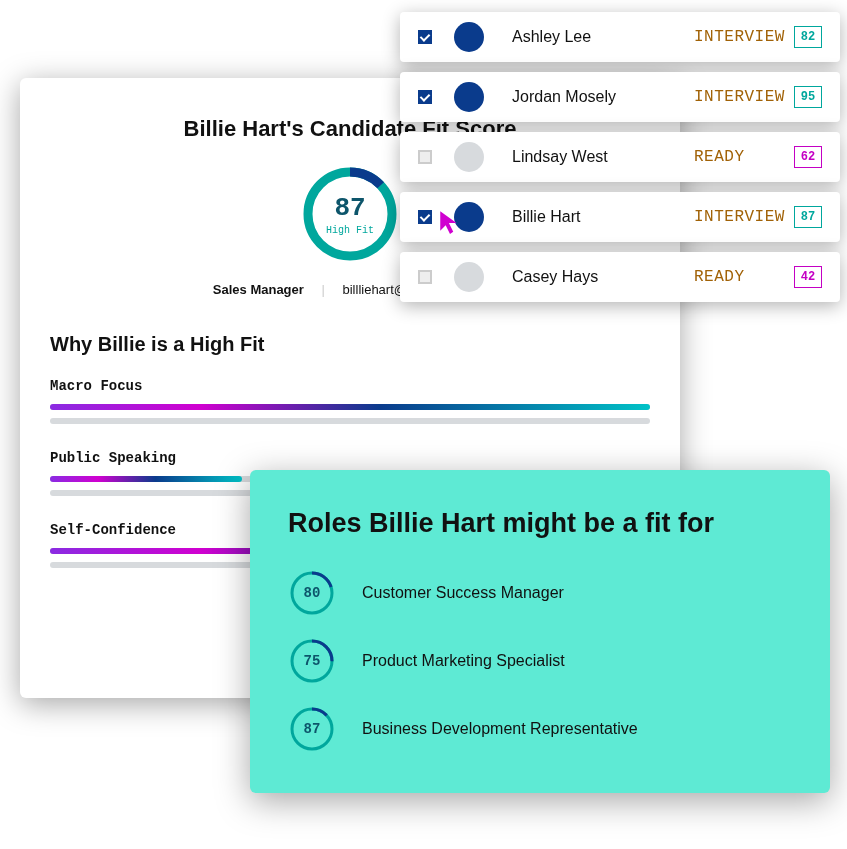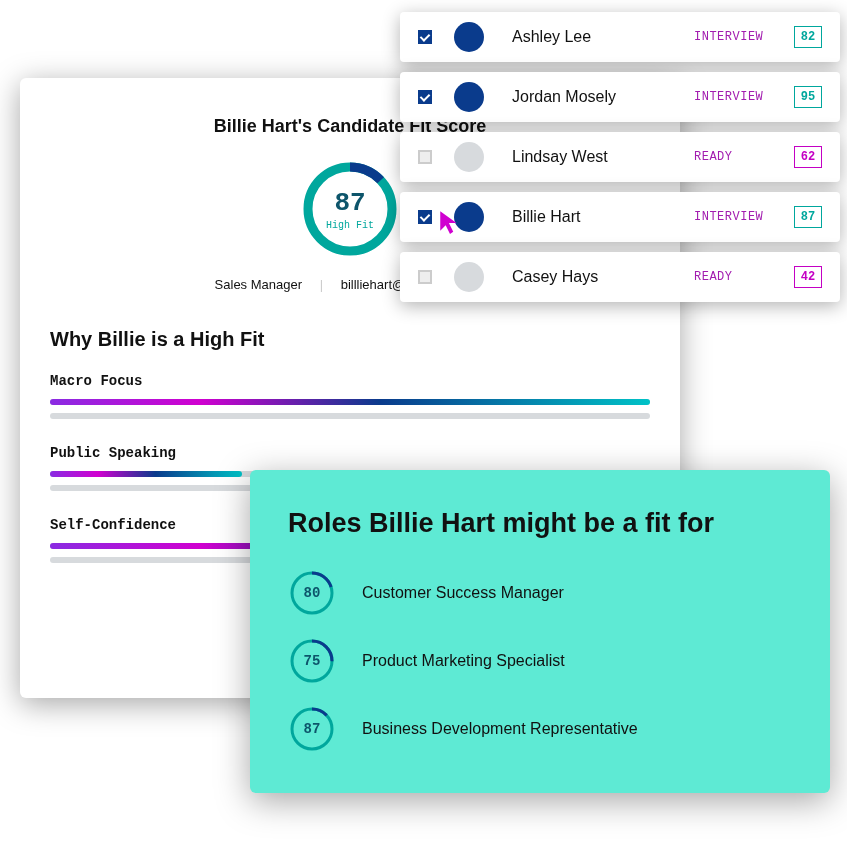--- a/index.html
+++ b/index.html
@@ -19,21 +19,21 @@
     top: 78px;
     width: 660px;
     height: 620px;
     background: #fff;
     border-radius: 6px;
     box-shadow: 0 6px 30px rgba(0,0,0,.35);
     padding: 30px 30px 20px 30px;
   }
   .profile-title {
     text-align: center;
-    font-size: 18px;
+    font-size: 22px;
     font-weight: 700;
     color: #111;
     margin-top: 8px;
   }
   .score-badge {
     margin: 22px auto 18px auto;
     width: 100px; height: 100px;
     position: relative;
   }
   .score-badge svg { width: 100px; height: 100px; transform: rotate(-90deg); }
@@ -43,21 +43,21 @@
   }
   .score-badge .num { font-size: 26px; font-weight: 700; color: #0d556b; font-family: "Courier New", monospace; }
   .score-badge .lbl { font-size: 10px; color: #00a79d; font-family: "Courier New", monospace; margin-top: 2px; }
 
   .meta-row {
     text-align: center;
     font-size: 13px;
     color: #111;
     margin-top: 6px;
   }
-  .meta-row .role { font-weight: 400; }
+  .meta-row .role { font-weight: 700; }
   .meta-row .sep { color: #ccc; margin: 0 14px; }
 
   .why-heading {
     font-size: 20px;
     font-weight: 700;
     color: #111;
     margin-top: 36px;
     margin-bottom: 22px;
   }
 
@@ -128,23 +128,23 @@
   }
   .avatar.grey { background: #d7dadd; }
   .cand-name {
     flex: 1;
     font-size: 16px;
     color: #111;
   }
   .cand-status {
     width: 100px;
     font-family: "Courier New", monospace;
-    font-size: 12px;
+    font-size: 16px;
     letter-spacing: .5px;
-    color: #a21caf;
+    color: #a16207;
   }
   .cand-score {
     width: 28px; height: 22px;
     display: flex; align-items: center; justify-content: center;
     font-family: "Courier New", monospace;
     font-size: 12px;
     font-weight: 700;
     border: 1.5px solid;
   }
   .cand-score.teal { color: #00a79d; border-color: #00a79d; }

